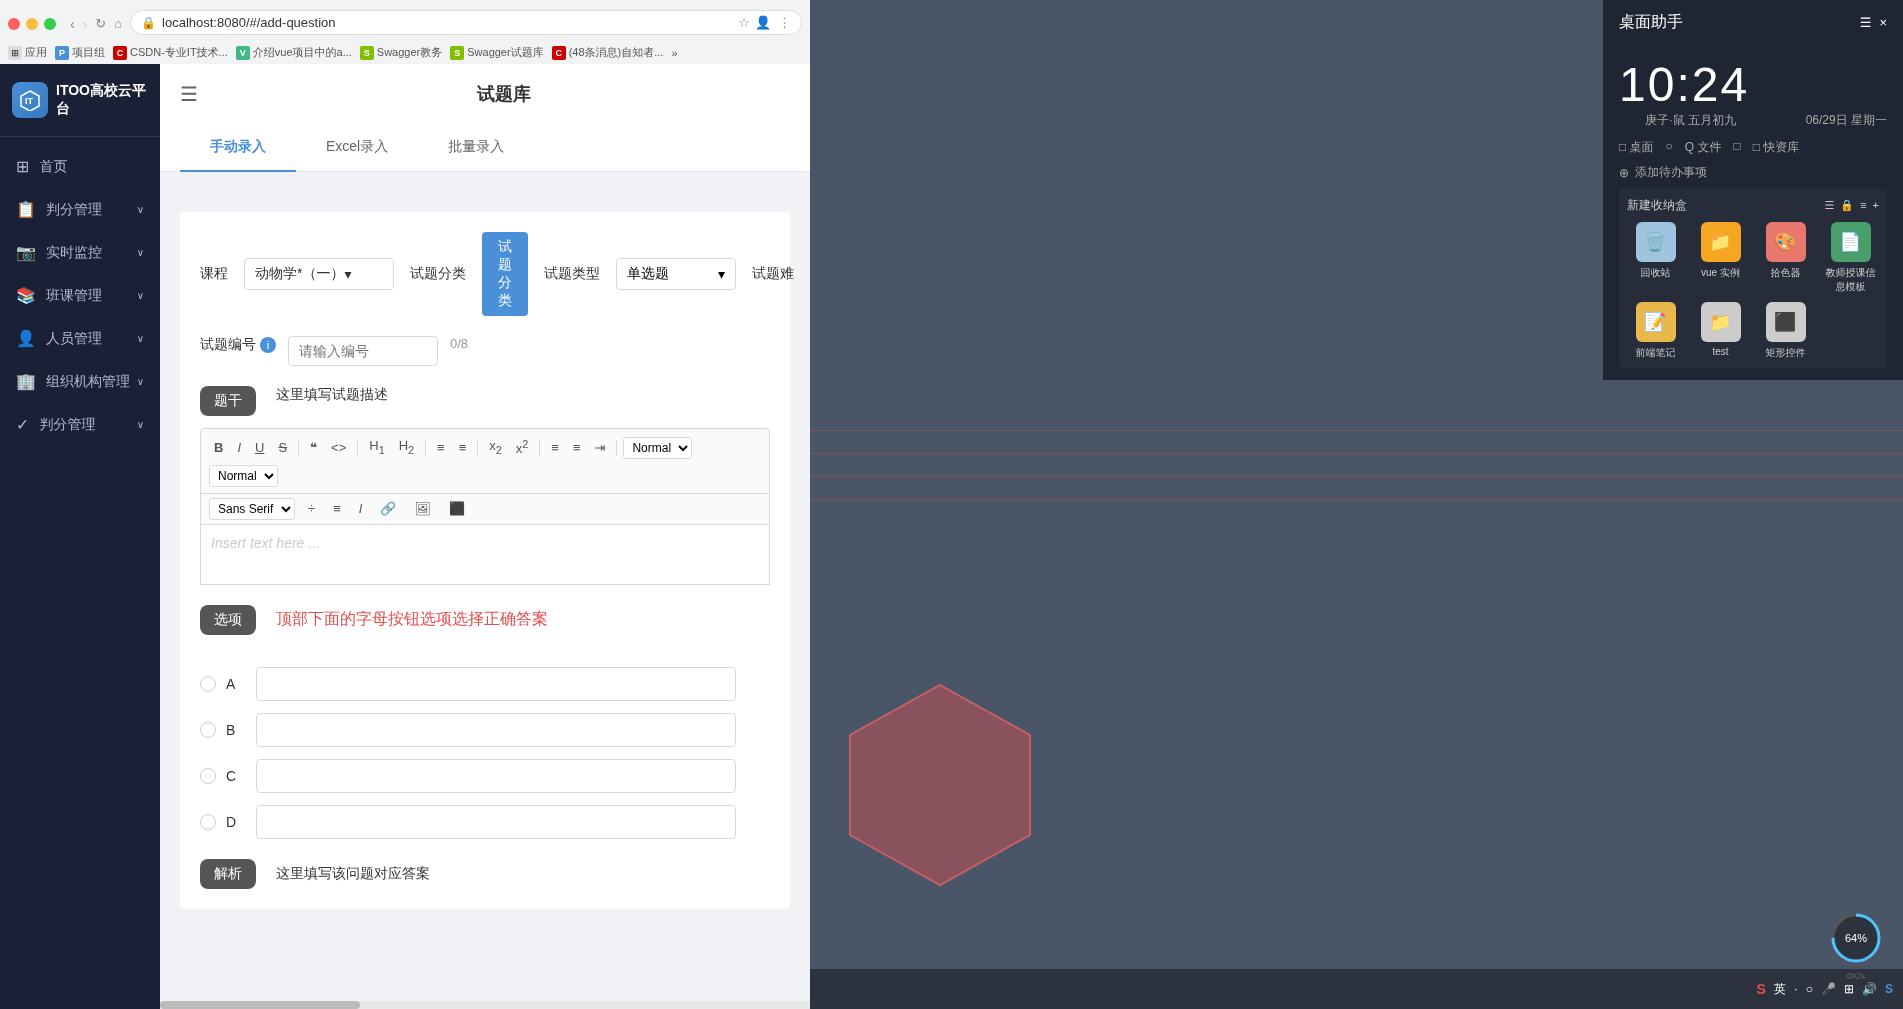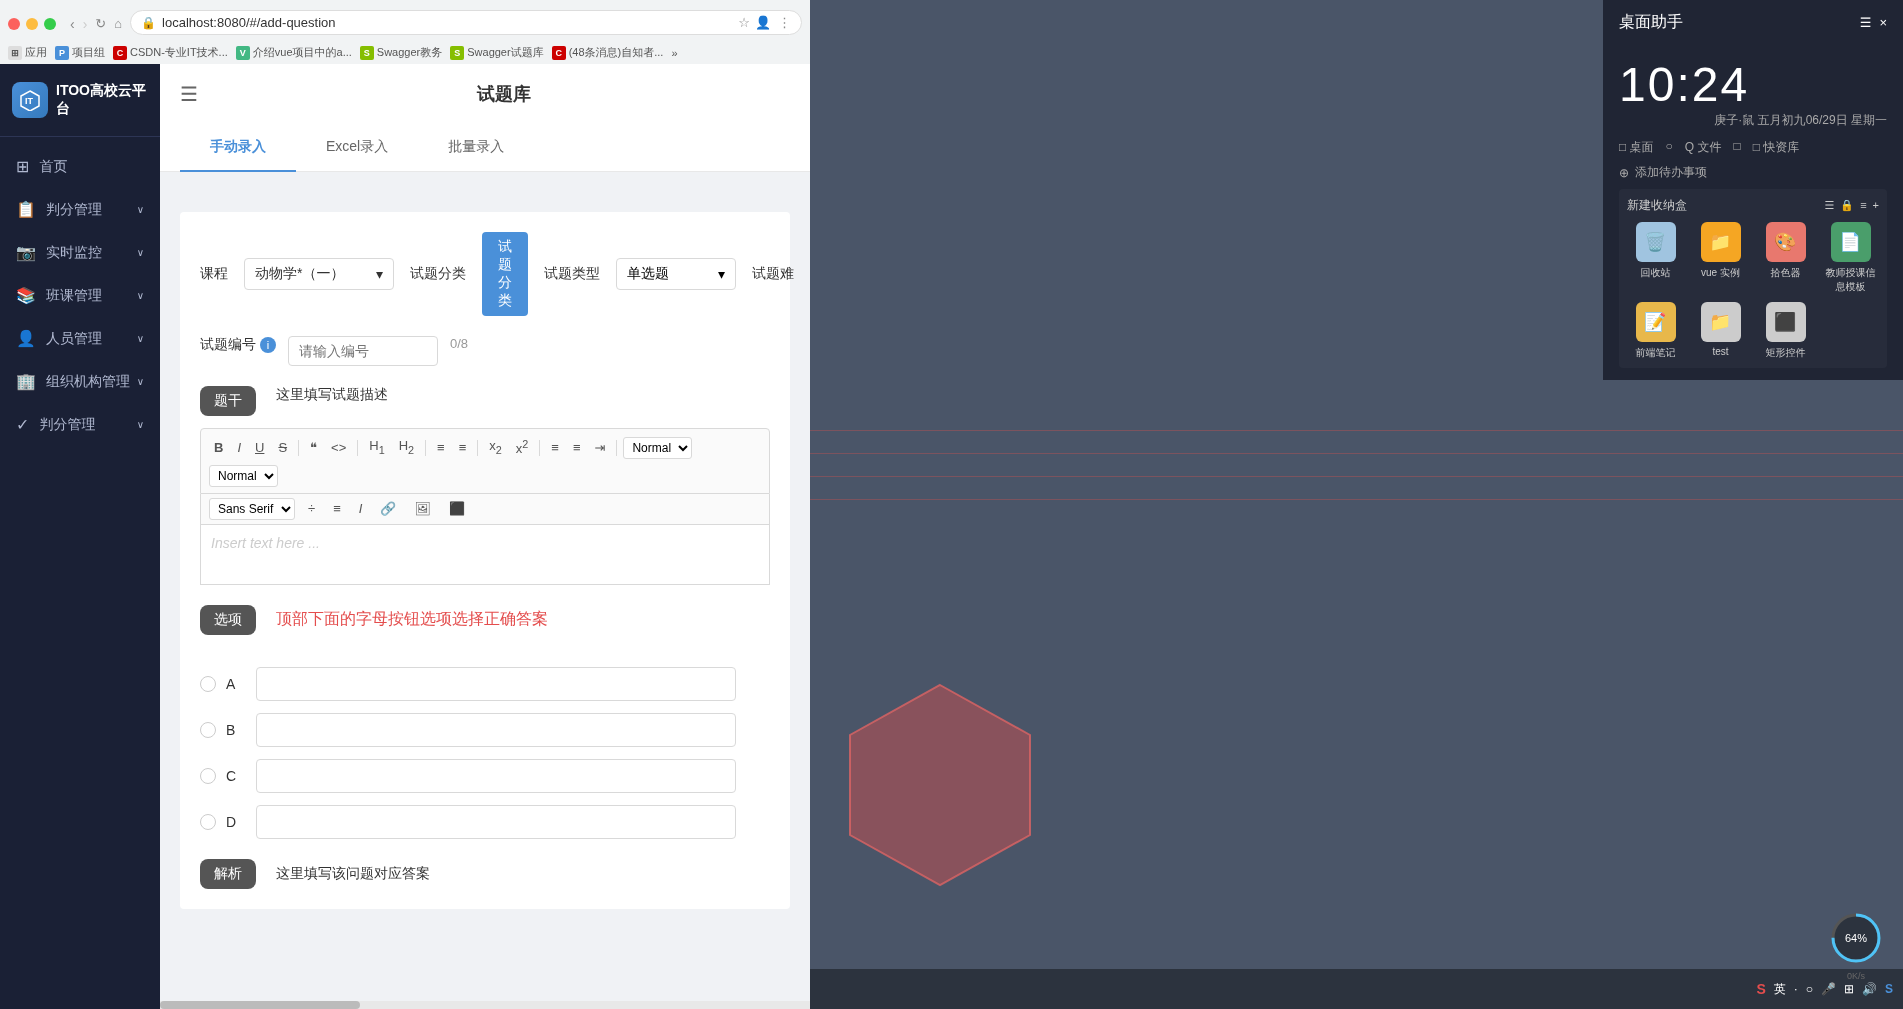--- a/index.html
+++ b/index.html
@@ -133,21 +133,20 @@
     .form-select {
       border: 1px solid #d9d9d9;
       border-radius: 4px;
       padding: 6px 10px;
       font-size: 14px;
       background: #fff;
       min-width: 150px;
       cursor: pointer;
       display: flex;
       align-items: center;
-      justify-content: space-between;
       color: #333;
     }
     .form-select-btn {
       background: #4a90d9;
       color: #fff;
       border: none;
       border-radius: 4px;
       padding: 6px 16px;
       font-size: 14px;
       cursor: pointer;
@@ -343,21 +342,21 @@
       color: #fff;
       padding: 12px 16px;
     }
     .clock-top-bar {
       display: flex;
       justify-content: space-between;
       align-items: center;
       margin-bottom: 24px;
     }
     .clock-time { font-size: 48px; font-weight: 300; letter-spacing: 2px; }
-    .clock-date-row { display: flex; justify-content: flex-end; font-size: 12px; color: #aaa; margin-bottom: 10px; }
+    .clock-date-row { display: flex; justify-content: space-between; font-size: 12px; color: #aaa; margin-bottom: 10px; margin-left: 26px; }
     .clock-actions { display: flex; gap: 12px; font-size: 12px; color: #aaa; margin-bottom: 8px; }
     .new-folder-section {
       background: rgba(40,45,60,0.9);
       padding: 8px;
       margin-top: 4px;
       border-radius: 4px;
     }
     .new-folder-title {
       font-size: 12px;
       color: #ccc;

